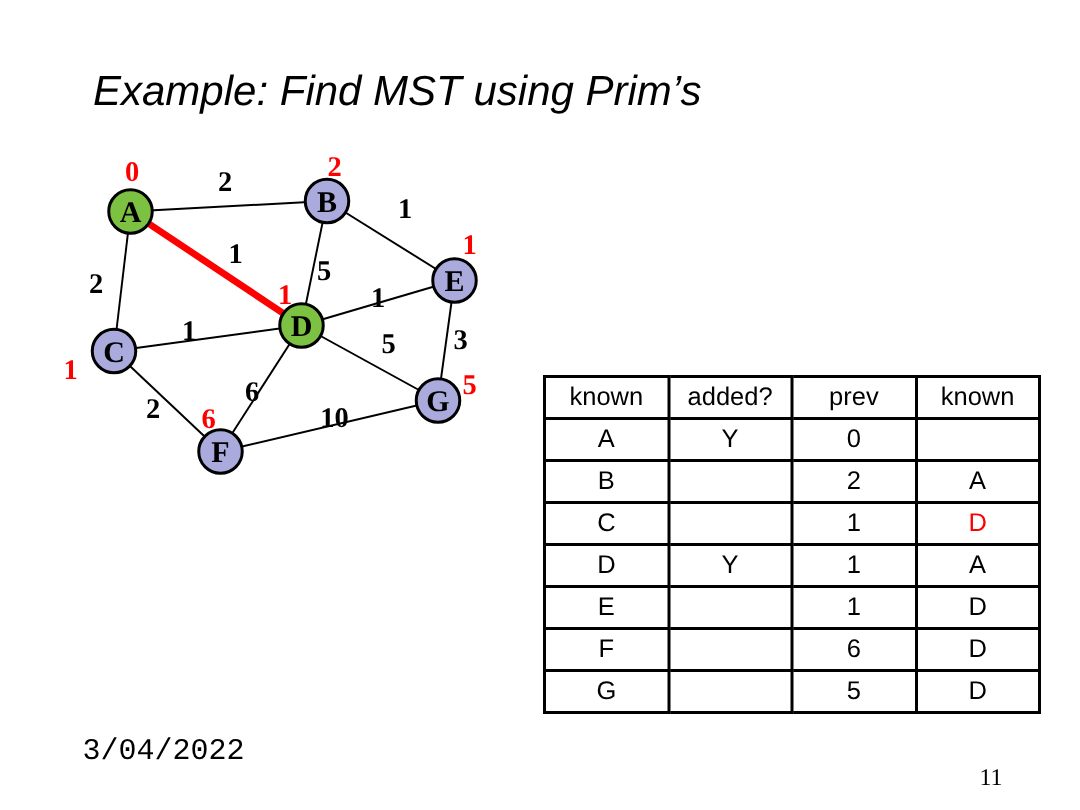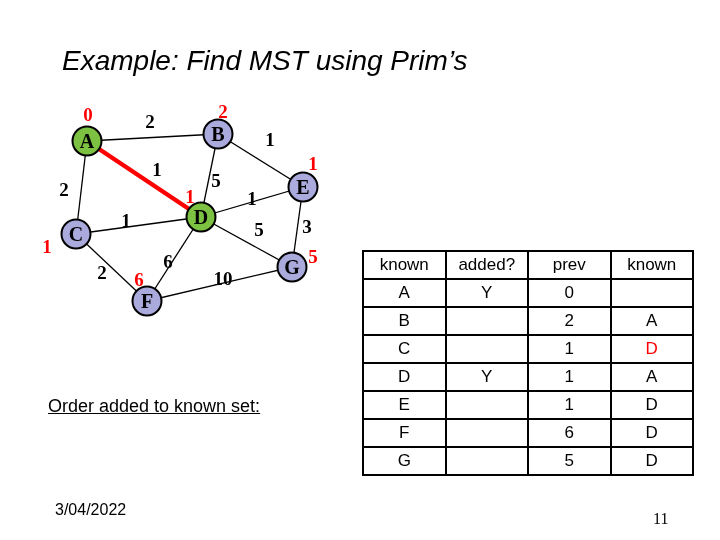--- a/index.html
+++ b/index.html
@@ -21,22 +21,22 @@
     border-collapse:collapse; table-layout:fixed;
     font-family:"Liberation Sans", sans-serif; font-size:17px;
   }
   .vertex-table th, .vertex-table td {
     border:2px solid #000; text-align:center; vertical-align:middle;
     height:26px; padding:0; font-weight:normal;
   }
   .order-note { position:absolute; left:48px; top:395px; font-size:18px; line-height:23px; }
   .order-note .heading { text-decoration:underline; }
   .footer-date {
-    position:absolute; left:55px; top:501px;
-    font-family:Liberation Sans, sans-serif; font-size:16px;
+    position:absolute; left:55px; top:490px;
+    font-family:Liberation Mono, monospace; font-size:20px;
   }
   .footer-page {
     position:absolute; left:653px; top:510px;
     font-family:"Liberation Serif", serif; font-size:16px;
   }
 </style>
 </head>
 <body>
 
 <div>
@@ -139,18 +139,17 @@
         <tr>
           <td>G</td>
           <td></td>
           <td>5</td>
           <td>D</td>
         </tr>
       </tbody>
   </table>
 
   <div class="order-note">
-    <div class="heading">Order added to known set:</div>
   </div>
 
   <div class="footer-date">3/04/2022</div>
   <div class="footer-page">11</div>
 </div>
 
 </body></html>

